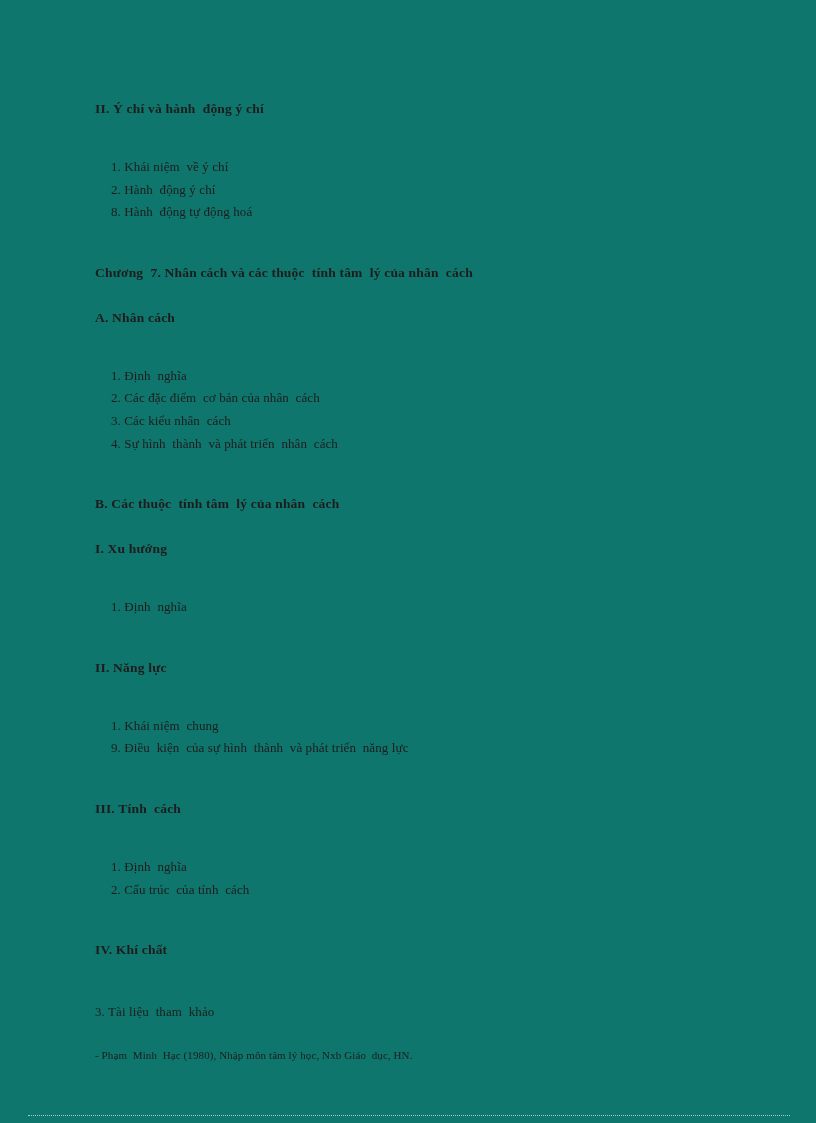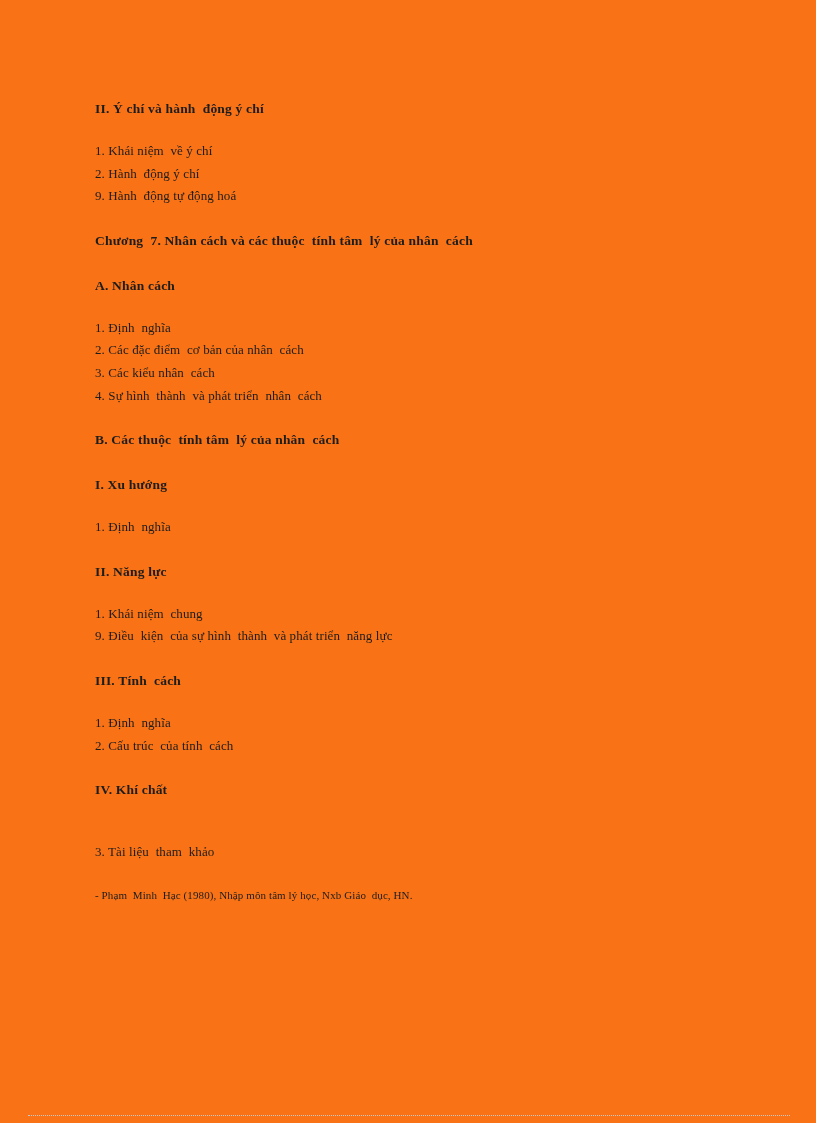--- a/index.html
+++ b/index.html
@@ -16,21 +16,21 @@
     color: #1c1c1c;
     -webkit-font-smoothing: none;
   }
 
   .page {
     position: absolute;
     left: 0;
     top: 0;
     width: 816px;
     height: 1123px;
-    background: #f97316;
+    background: #0f766e;
   }
 
   .content {
     position: absolute;
     left: 95px;
     top: 100px;
     width: 640px;
   }
 
   
@@ -59,21 +59,21 @@
     margin: 0;
   }
 
   
   .blk { margin: 0; padding: 0; }
   .gap-heading-to-list { height: 22px; }
   .gap-list-to-heading { height: 24px; }
   .gap-heading-to-heading { height: 27px; }
   .gap-small { height: 20px; }
 
-  .list { margin: 0; padding: 0; }
+  .list { margin: 16px; padding: 0; }
 
   
   .bottom-rule {
     position: absolute;
     left: 28px;
     top: 1115px;
     width: 762px;
     height: 0;
     border-top: 1px dotted #b9d8ea;
     opacity: 0.85;
@@ -85,21 +85,21 @@
 <div class="page">
 
   <div class="content">
 
     <div class="blk">
       <p class="heading">II. Ý chí và hành  động ý chí</p>
       <div class="gap-heading-to-list"></div>
       <div class="list">
         <p class="item">1. Khái niệm  về ý chí</p>
         <p class="item">2. Hành  động ý chí</p>
-        <p class="item">9. Hành  động tự động hoá</p>
+        <p class="item">8. Hành  động tự động hoá</p>
       </div>
     </div>
 
     <div class="gap-list-to-heading"></div>
 
     <div class="blk">
       <p class="heading">Chương  7. Nhân cách và các thuộc  tính tâm  lý của nhân  cách</p>
     </div>
 
     <div class="gap-heading-to-heading"></div>

